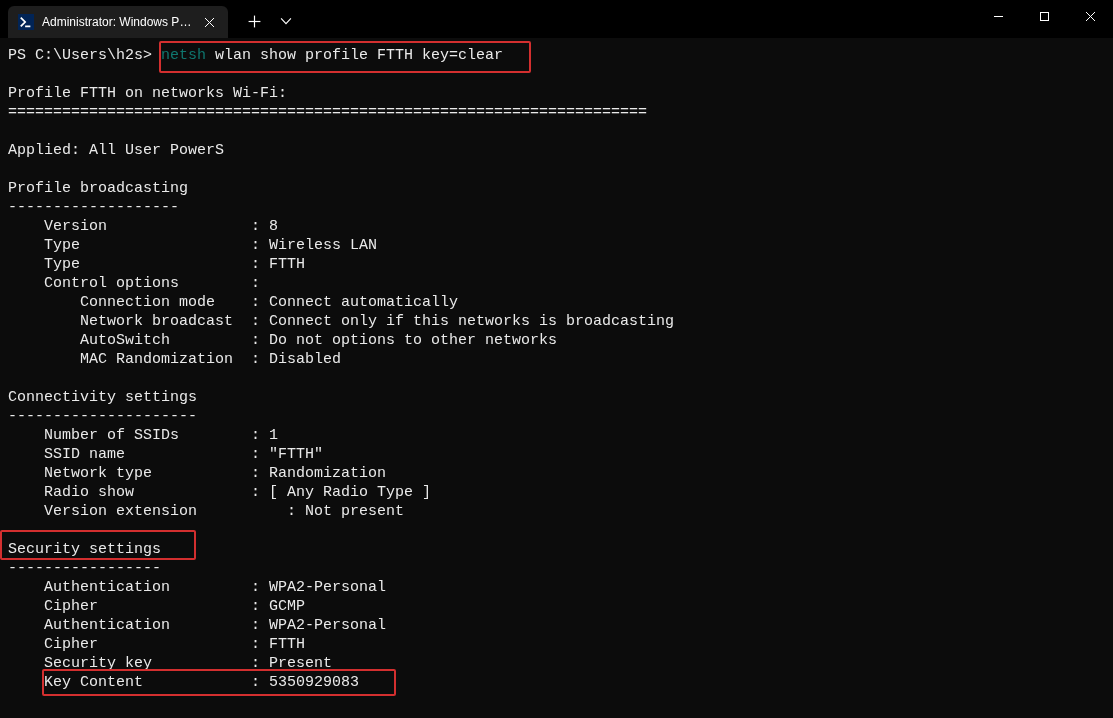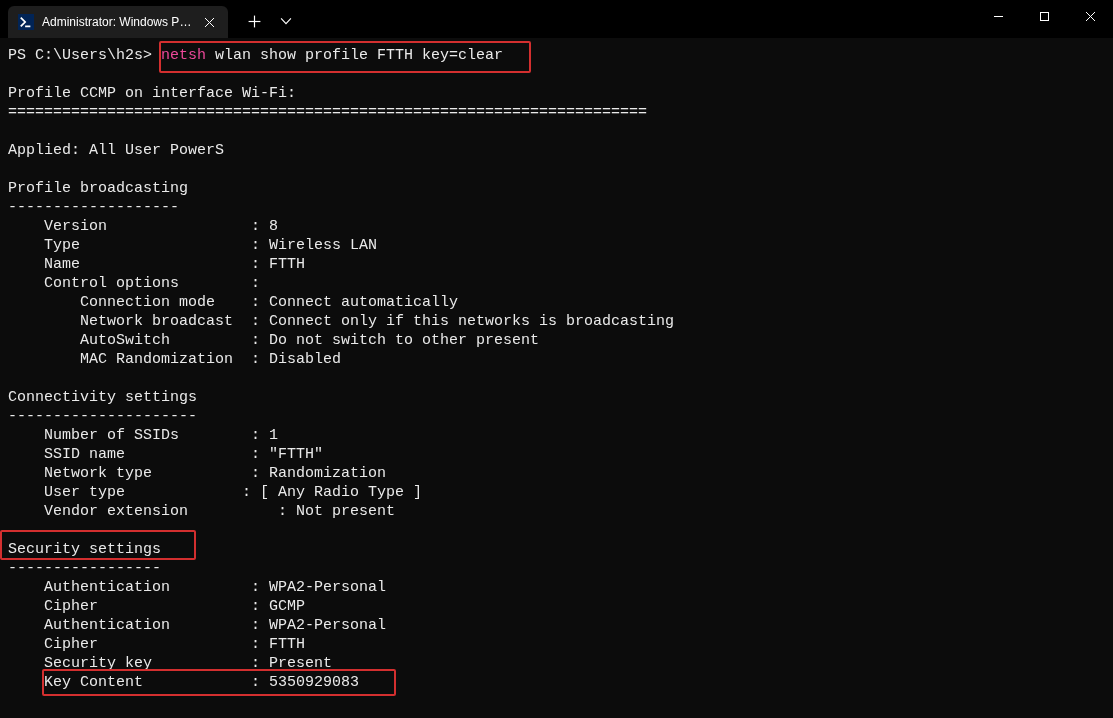--- a/index.html
+++ b/index.html
@@ -112,21 +112,21 @@
       font-size: 12px;
       cursor: pointer;
     }
     .terminal-content {
       padding: 8px 8px;
       white-space: pre;
       line-height: 19px;
       position: relative;
     }
     .cmd-highlight {
-      color: #ec4899;
+      color: #0f766e;
     }
     .red-box {
       position: absolute;
       border: 2px solid #d32f2f;
       border-radius: 2px;
       pointer-events: none;
     }
     .box1 {
       left: 159px;
       top: 41px;
@@ -200,43 +200,43 @@
       <svg class="icon-svg" viewBox="0 0 11 11">
           <line x1="1" y1="1" x2="10" y2="10"></line>
           <line x1="10" y1="1" x2="1" y2="10"></line>
         </svg>
     </div>
   </div>
 </div>
 
 <div class="terminal-content"><span>PS C:\Users\h2s&gt; </span><span class="cmd-highlight">netsh</span><span> wlan show profile FTTH key=clear</span>
 
-<span>Profile CCMP on interface Wi-Fi:</span>
+<span>Profile FTTH on networks Wi-Fi:</span>
 <span>=======================================================================</span>
 
 <span>Applied: All User PowerS</span>
 
 <span>Profile broadcasting</span>
 <span>-------------------</span>
 <span>    Version                : 8</span>
 <span>    Type                   : Wireless LAN</span>
-<span>    Name                   : FTTH</span>
+<span>    Type                   : FTTH</span>
 <span>    Control options        :</span>
 <span>        Connection mode    : Connect automatically</span>
 <span>        Network broadcast  : Connect only if this networks is broadcasting</span>
-<span>        AutoSwitch         : Do not switch to other present</span>
+<span>        AutoSwitch         : Do not options to other networks</span>
 <span>        MAC Randomization  : Disabled</span>
 
 <span>Connectivity settings</span>
 <span>---------------------</span>
 <span>    Number of SSIDs        : 1</span>
 <span>    SSID name              : "FTTH"</span>
 <span>    Network type           : Randomization</span>
-<span>    User type             : [ Any Radio Type ]</span>
-<span>    Vendor extension          : Not present</span>
+<span>    Radio show             : [ Any Radio Type ]</span>
+<span>    Version extension          : Not present</span>
 
 <span>Security settings</span>
 <span>-----------------</span>
 <span>    Authentication         : WPA2-Personal</span>
 <span>    Cipher                 : GCMP</span>
 <span>    Authentication         : WPA2-Personal</span>
 <span>    Cipher                 : FTTH</span>
 <span>    Security key           : Present</span>
 <span>    Key Content            : 5350929083</span>
 </div>

